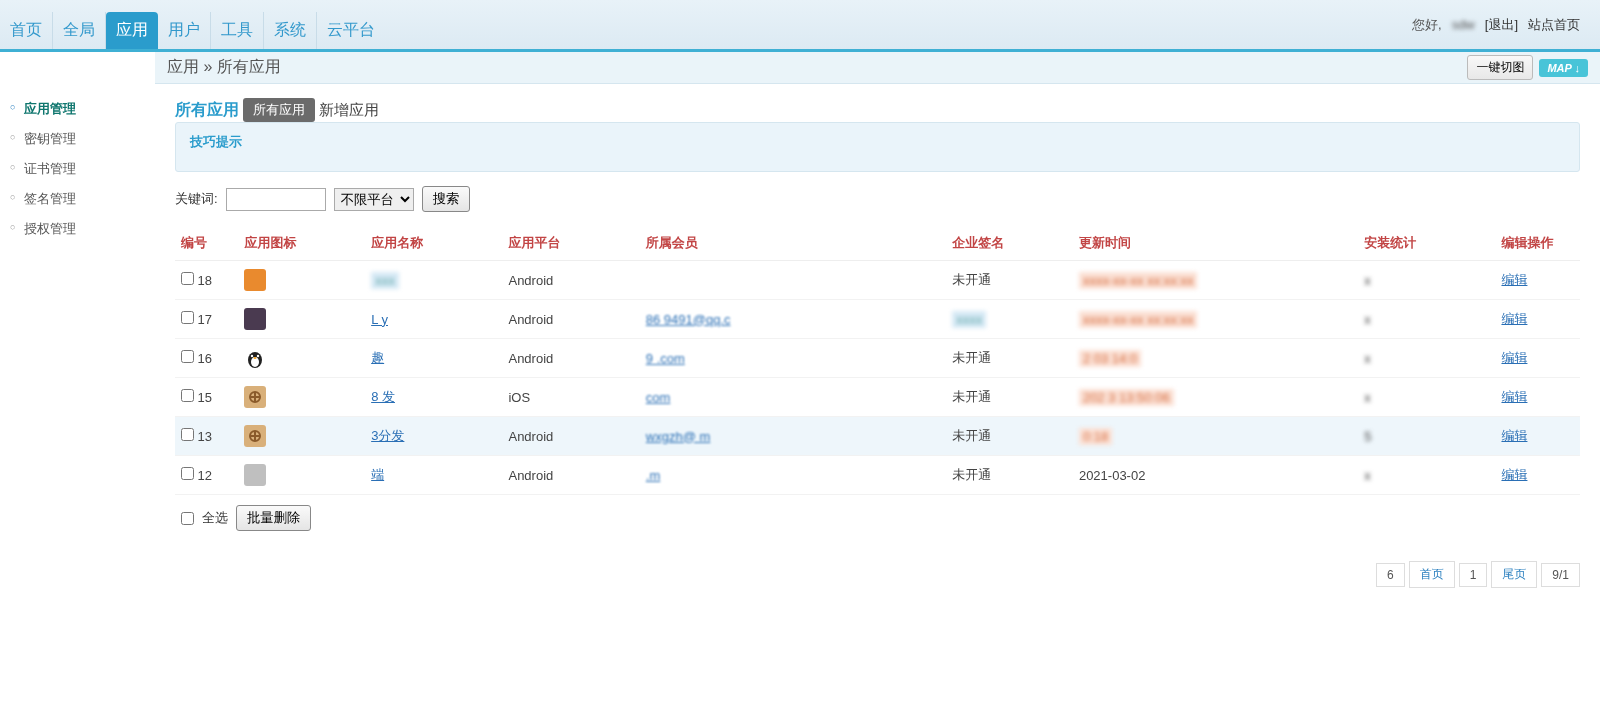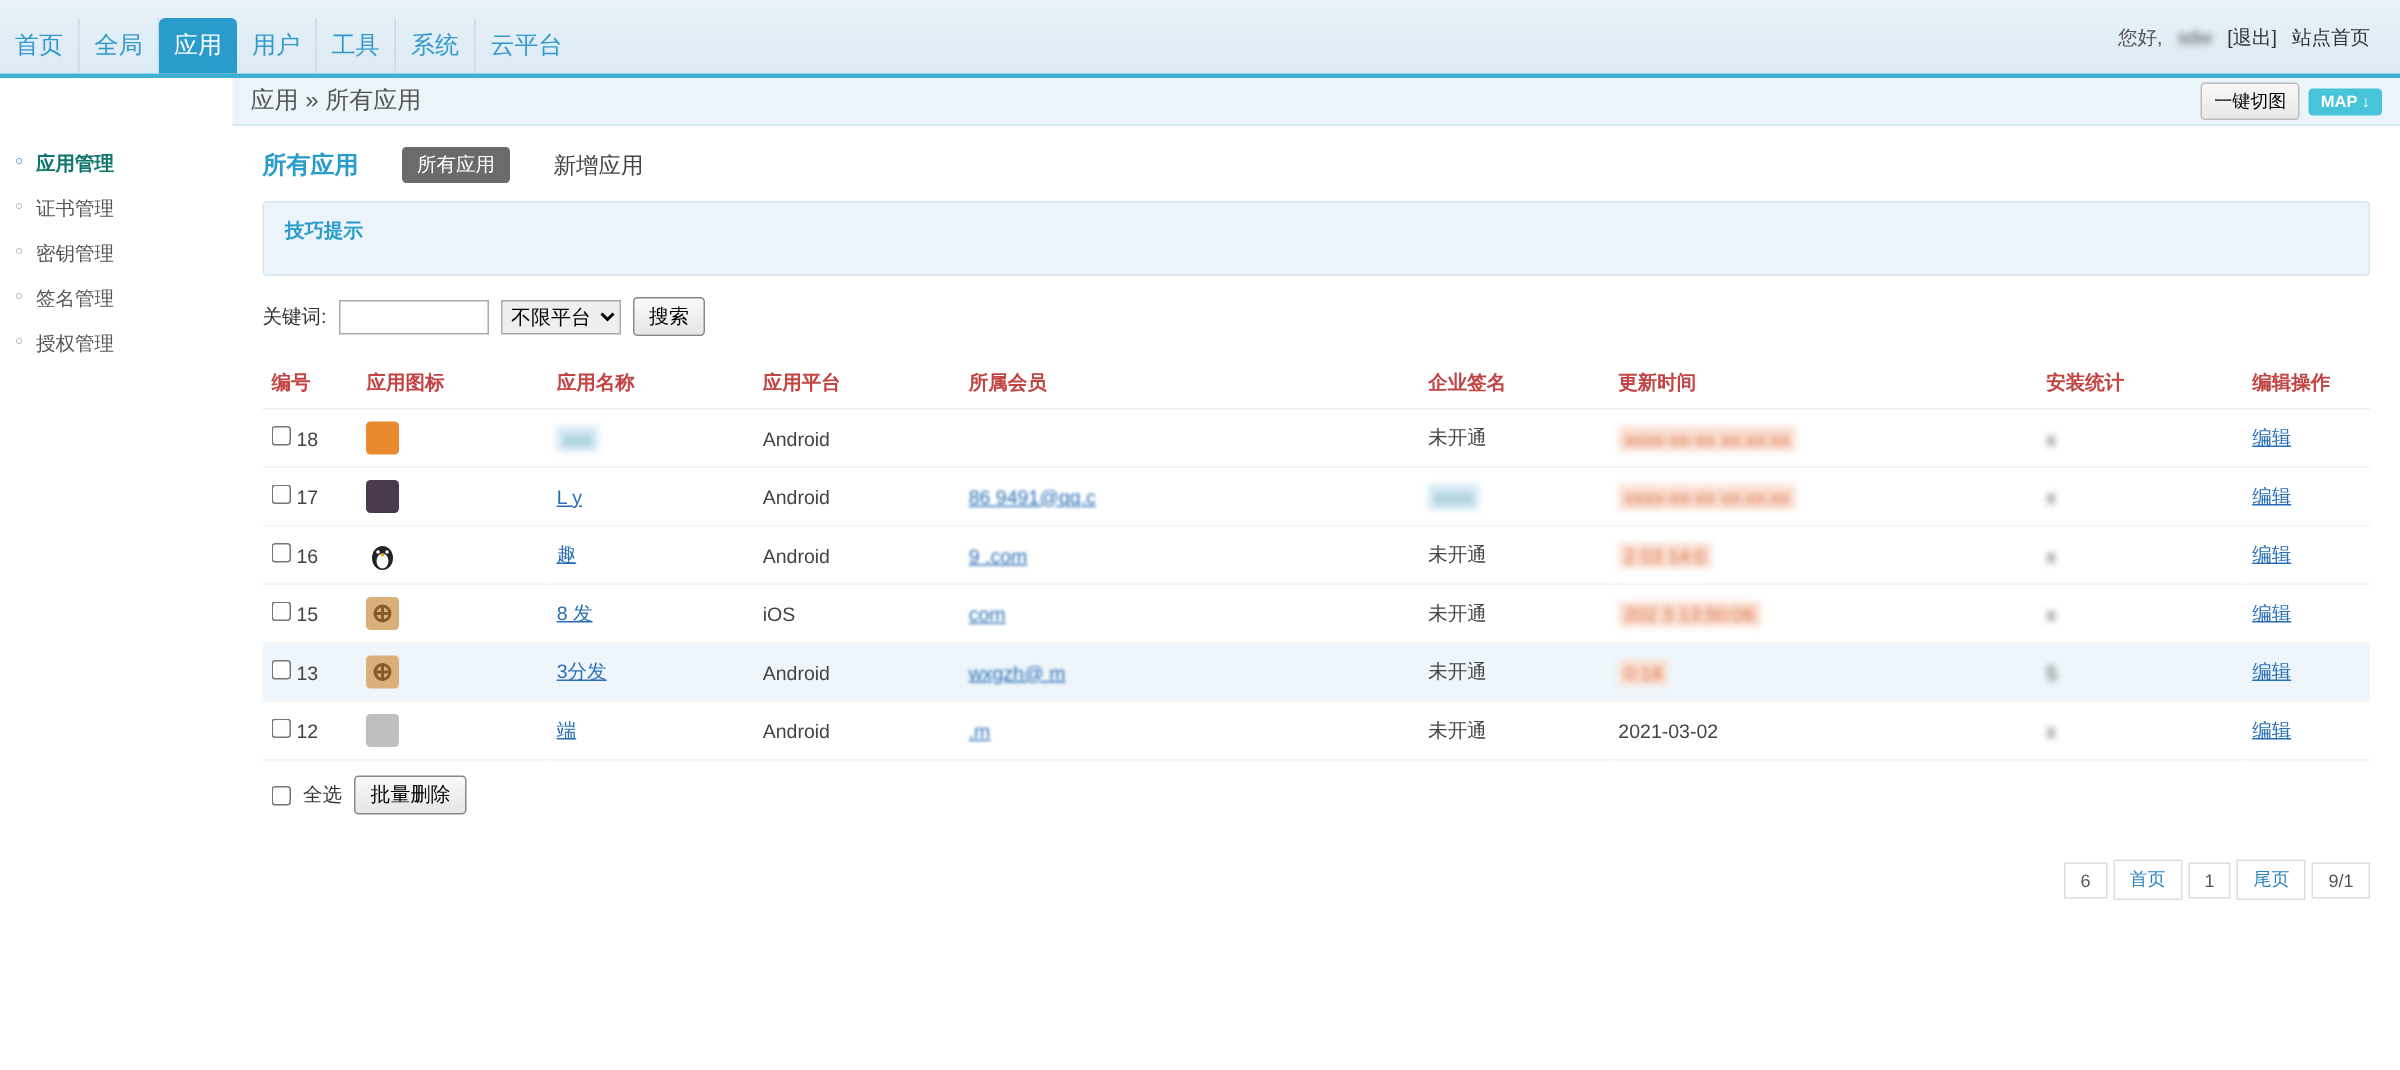--- a/index.html
+++ b/index.html
@@ -11,29 +11,29 @@
 .nav { display: flex; align-items: flex-end; height: 100%; }
 .nav-item { padding: 8px 10px; color: #3399cc; font-size: 16px; cursor: pointer; border-right: 1px solid #c8dce8; }
 .nav-item.active { background: #2a9ccc; color: #fff; border-radius: 4px 4px 0 0; border-right: none; }
 .nav-item:last-child { border-right: none; }
 .top-right { margin-left: auto; margin-right: 20px; color: #555; font-size: 13px; display: flex; align-items: center; gap: 10px; }
 .top-right a { color: #333; text-decoration: none; }
 .breadcrumb-bar { background: #eaf4f9; border-bottom: 1px solid #d5e6ef; height: 32px; display: flex; align-items: center; padding: 0 12px; margin-left: 155px; }
 .breadcrumb-bar .bc { color: #555; font-size: 16px; }
 .breadcrumb-right { margin-left: auto; display: flex; gap: 6px; align-items: center; }
 .btn-gray { background: linear-gradient(#f8f8f8,#e8e8e8); border: 1px solid #bbb; border-radius: 3px; padding: 3px 8px; font-size: 12px; cursor: pointer; }
-.btn-map { background: #48c4d8; color: #fff; border: none; border-radius: 3px; padding: 3px 8px; font-size: 11px; font-weight: bold; cursor: pointer; }
+.btn-map { background: #48c4d8; color: #fff; border: none; border-radius: 3px; padding: 3px 8px; font-size: 11px; font-weight: bold; cursor: pointer; font-style: italic; }
 .layout { display: flex; }
 .sidebar { width: 155px; padding: 10px 0; }
 .side-item { padding: 6px 14px 6px 24px; color: #555; font-size: 13px; cursor: pointer; position: relative; }
 .side-item::before { content: "○"; position: absolute; left: 10px; color: #999; font-size: 9px; top: 8px; }
 .side-item.selected { color: #0f766e; font-weight: bold; }
 .side-item.selected::before { color: #2a7fbf; }
 .main { flex: 1; padding: 14px 20px; }
-.page-tabs { display: flex; align-items: center; gap: 29px; margin-bottom: 12px; }
+.page-tabs { display: flex; align-items: center; gap: 4px; }
 .page-title { color: #2a9ccc; font-size: 16px; font-weight: bold; }
 .subtab { background: #6b6b6b; color: #fff; padding: 3px 10px; border-radius: 3px; font-size: 13px; cursor: pointer; }
 .subtab-plain { color: #444; font-size: 15px; cursor: pointer; }
 .tip-box { background: #eaf4fa; border: 1px solid #d5e6ef; border-radius: 3px; padding: 10px 14px; margin-bottom: 14px; }
 .tip-title { color: #2a9ccc; font-weight: bold; font-size: 13px; margin-bottom: 10px; }
 .tip-list { list-style: none; padding-left: 14px; }
 .tip-list li { color: #555; font-size: 13px; line-height: 28px; position: relative; }
 .tip-list li::before { content: "•"; position: absolute; left: -12px; color: #888; }
 .search-row { display: flex; align-items: center; gap: 8px; margin-bottom: 14px; font-size: 13px; }
 .search-row input[type=text] { border: 1px solid #aaa; padding: 3px; width: 100px; }
@@ -80,22 +80,22 @@
   <span class="bc">应用 » 所有应用</span>
   <div class="breadcrumb-right">
     <button class="btn-gray">一键切图</button>
     <button class="btn-map">MAP ↓</button>
   </div>
 </div>
 
 <div class="layout">
   <div class="sidebar" id="sidebar">
       <div class="side-item selected">应用管理</div>
+      <div class="side-item">密钥管理</div>
       <div class="side-item">证书管理</div>
-      <div class="side-item">密钥管理</div>
       <div class="side-item">签名管理</div>
       <div class="side-item">授权管理</div>
     </div>
   <div class="main">
     <div class="page-tabs">
       <span class="page-title">所有应用</span>
       <span class="subtab">所有应用</span>
       <span class="subtab-plain">新增应用</span>
     </div>
 

